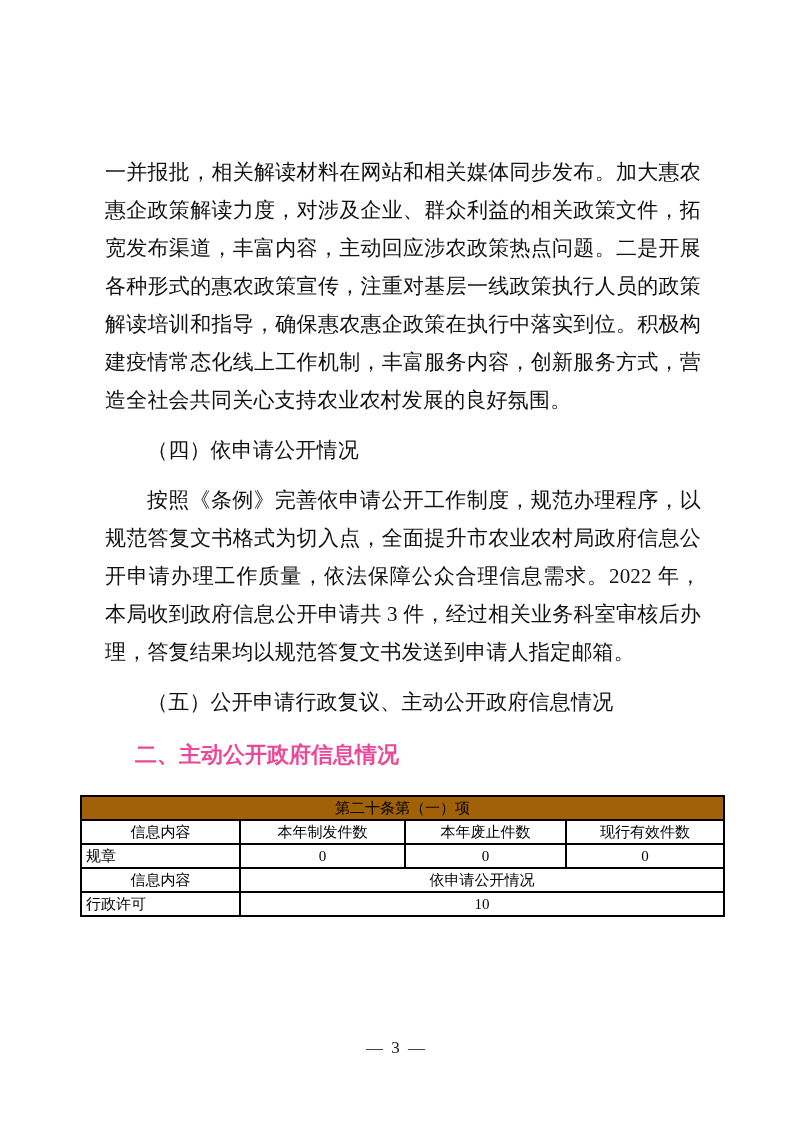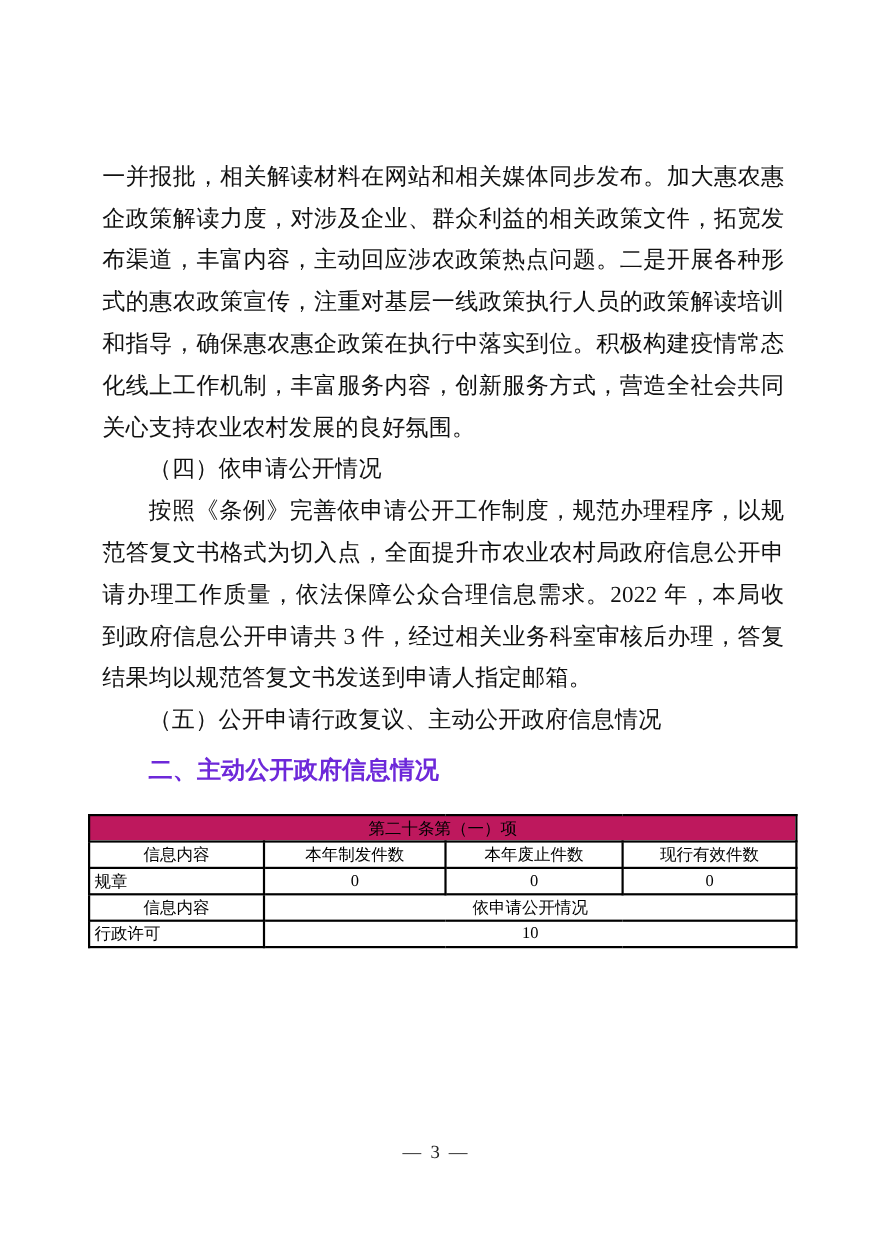--- a/index.html
+++ b/index.html
@@ -15,60 +15,60 @@
     color: #111111;
     overflow: hidden;
   }
   .content {
     position: absolute;
     left: 93px;
     top: 141px;
     width: 620px;
   }
   p.body-para, p.sub-heading {
-    margin: 0;
+    margin: 12px;
     font-size: 21px;
     line-height: 38px;
     text-align: justify;
     text-justify: inter-ideograph;
     letter-spacing: 0.2px;
   }
   p.indent, p.sub-heading {
     text-indent: 42px;
   }
   .main-heading {
     margin: 5px 0 0 0;
     font-family: "Liberation Sans", "DejaVu Sans", sans-serif;
     font-weight: bold;
     font-size: 22px;
     line-height: 44px;
     text-indent: 42px;
     text-align: left;
-    color: #6d28d9;
+    color: #ec4899;
   }
   table.doc-table {
     border-collapse: collapse;
     table-layout: fixed;
     width: 643px;
     margin: 18px 0 0 -13px;
     font-size: 15px;
     color: #000000;
     border: 2px solid #000000;
   }
   table.doc-table td {
     border: 2px solid #000000;
     height: 20px;
     padding: 1px 4px;
     text-align: center;
     vertical-align: middle;
     overflow: hidden;
     white-space: nowrap;
   }
   table.doc-table td.band {
-    background: #be185d;
+    background: #a16207;
   }
   table.doc-table td.left {
     text-align: left;
     margin-top: 34px;
   }
   .page-footer {
     position: absolute;
     left: 0;
     top: 1038px;
     width: 100%;

